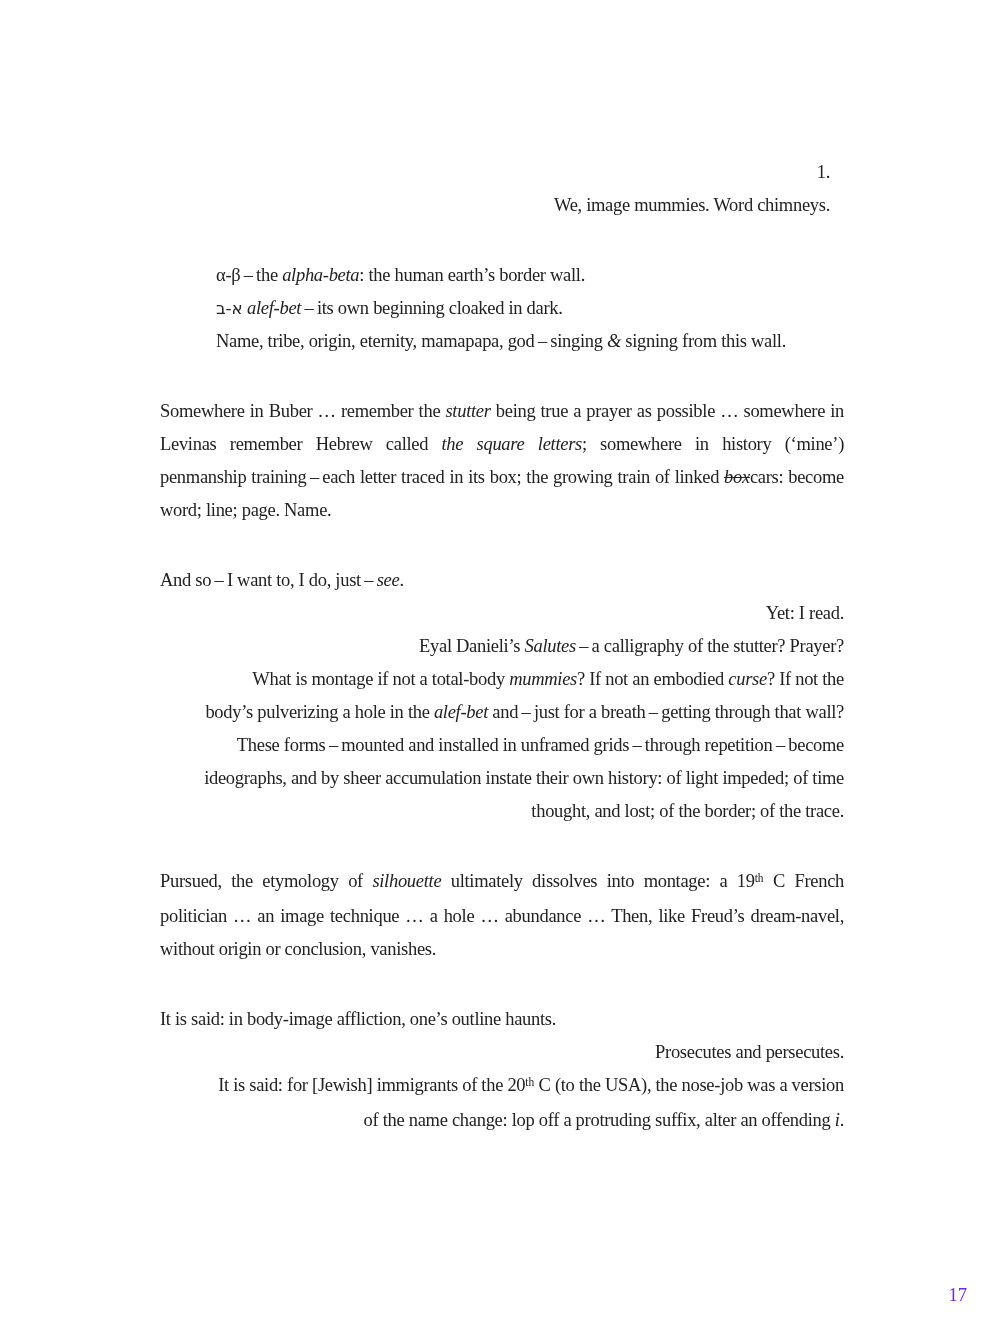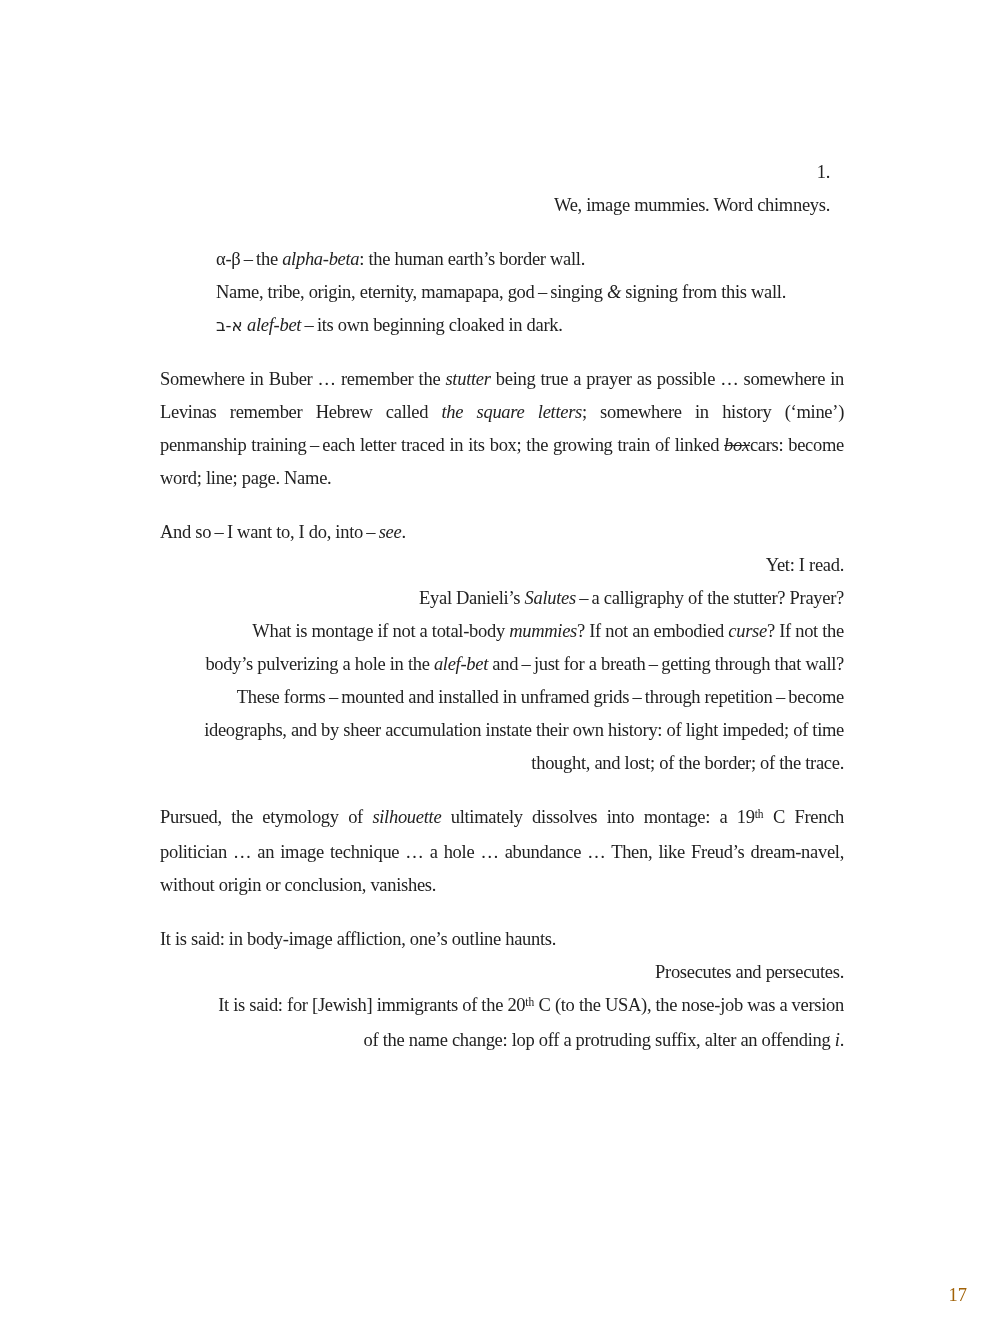--- a/index.html
+++ b/index.html
@@ -27,21 +27,21 @@
   }
 
   p { margin: 0; }
   .line { min-height: 33px; }
   .line.right { text-align: right; padding-right: 14px; }
   .justify { text-align: justify; }
   .indent { text-indent: 56px; text-align: right; }
 
   .stanza .line { padding-left: 56px; }
 
-  main .block { margin-top: 21px; }
+  main .block { margin-top: 37px; }
 
   .seg-italic { font-style: italic; }
   .seg-strike { text-decoration: line-through; font-style: italic; }
   .seg-sup {
     font-size: 0.62em;
     position: relative;
     top: -0.45em;
     letter-spacing: 0;
   }
   .seg-hebrew, .seg-arabic {
@@ -49,43 +49,43 @@
     font-size: 0.9em;
     letter-spacing: 0;
   }
 
   .page-number {
     position: absolute;
     top: 1283px;
     right: 33px;
     font-size: 18.5px;
     line-height: 24px;
-    color: #a16207;
+    color: #6d28d9;
   }
 </style>
 </head>
 <body>
 
 <div class="page">
   <div class="content">
     <header class="block">
       <p class="line right">1.</p>
       <p class="line right">We, image mummies. Word chimneys.</p>
     </header>
     <main>
         <div class="block stanza">
           <p class="line"><span>α-β – the </span><span class="seg-italic">alpha-beta</span><span>: the human earth’s border wall.</span></p>
+          <p class="line"><span class="seg-hebrew">א-ב</span><span> </span><span class="seg-italic">alef-bet</span><span> – its own beginning cloaked in dark.</span></p>
           <p class="line"><span>Name, tribe, origin, eternity, mamapapa, god – singing </span><span class="seg-italic">&amp;</span><span> signing from this wall.</span></p>
-          <p class="line"><span class="seg-hebrew">א-ב</span><span> </span><span class="seg-italic">alef-bet</span><span> – its own beginning cloaked in dark.</span></p>
         </div>
         <div class="block">
           <p class="line justify"><span>Somewhere in Buber … remember the </span><span class="seg-italic">stutter</span><span> being true a prayer as possible … somewhere in Levinas remember Hebrew called </span><span class="seg-italic">the square letters</span><span>; somewhere in history (‘mine’) penmanship training – each letter traced in its box; the growing train of linked </span><span class="seg-strike">box</span><span>cars: become word; line; page. Name.</span></p>
         </div>
         <div class="block">
-          <p class="line"><span>And so – I want to, I do, into – </span><span class="seg-italic">see</span><span>.</span></p>
+          <p class="line"><span>And so – I want to, I do, just – </span><span class="seg-italic">see</span><span>.</span></p>
           <p class="line indent"><span>Yet: I read.</span></p>
           <p class="line indent"><span>Eyal Danieli’s </span><span class="seg-italic">Salutes</span><span> – a calligraphy of the stutter? Prayer?</span></p>
           <p class="line justify indent"><span>What is montage if not a total-body </span><span class="seg-italic">mummies</span><span>? If not an embodied </span><span class="seg-italic">curse</span><span>? If not the body’s pulverizing a hole in the </span><span class="seg-italic">alef-bet</span><span> and – just for a breath – getting through that wall?</span></p>
           <p class="line justify indent"><span>These forms – mounted and installed in unframed grids – through repetition – become ideographs, and by sheer accumulation instate their own history: of light impeded; of time thought, and lost; of the border; of the trace.</span></p>
         </div>
         <div class="block">
           <p class="line justify"><span>Pursued, the etymology of </span><span class="seg-italic">silhouette</span><span> ultimately dissolves into montage: a 19</span><span class="seg-sup">th</span><span> C French politician … an image technique … a hole … abundance … Then, like Freud’s dream-navel, without origin or conclusion, vanishes.</span></p>
         </div>
         <div class="block">
           <p class="line"><span>It is said: in body-image affliction, one’s outline haunts.</span></p>

